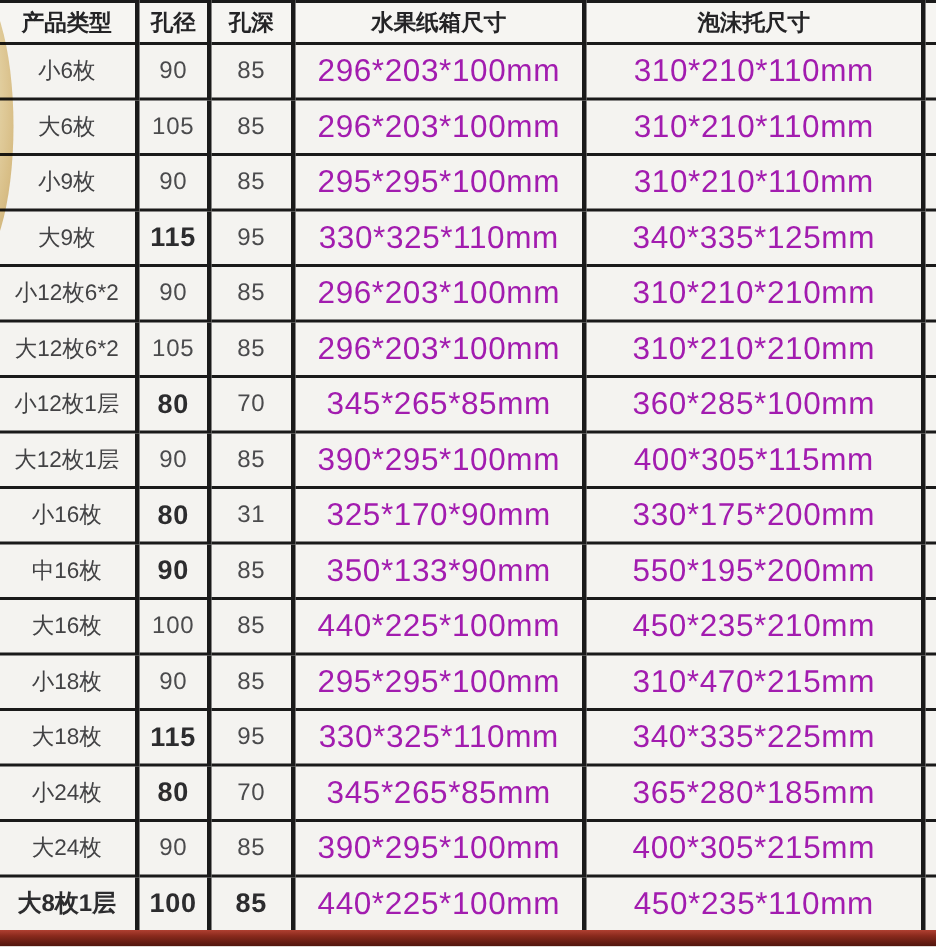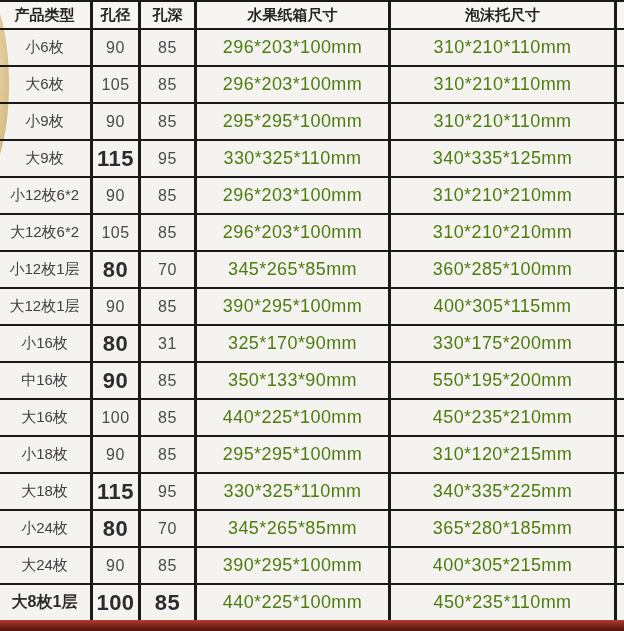--- a/index.html
+++ b/index.html
@@ -38,24 +38,24 @@
     height: 28px;
     font-size: 15px;
     font-weight: 700;
     color: #242426;
     background: #f6f5f2;
     border-top-width: 2px;
   }
   tbody td { height: 37px; }
   td.c0 { font-size: 15px; color: #424244; }
   td.c1, td.c2 { font-size: 16px; letter-spacing: 0.5px; }
-  td.c3, td.c4 { font-size: 18px; letter-spacing: 0.4px; color: #4d7c0f; }
+  td.c3, td.c4 { font-size: 21px; letter-spacing: 0.4px; color: #a21caf; }
   td.bold {
     font-weight: 700;
-    font-size: 22px;
+    font-size: 18px;
     color: #2c2c2e;
   }
   td.c0.bold { font-size: 16px; }
   
   .w0 { width: 94px; }
   .w1 { width: 48px; }
   .w2 { width: 56px; }
   .w3 { width: 194px; }
   .w4 { width: 226px; }
   .w5 { width: 14px; }
@@ -191,21 +191,21 @@
           <td class="c2">85</td>
           <td class="c3">440*225*100mm</td>
           <td class="c4">450*235*210mm</td>
           <td class="c5"></td>
         </tr>
         <tr>
           <td class="c0">小18枚</td>
           <td class="c1">90</td>
           <td class="c2">85</td>
           <td class="c3">295*295*100mm</td>
-          <td class="c4">310*120*215mm</td>
+          <td class="c4">310*470*215mm</td>
           <td class="c5"></td>
         </tr>
         <tr>
           <td class="c0">大18枚</td>
           <td class="c1 bold">115</td>
           <td class="c2">95</td>
           <td class="c3">330*325*110mm</td>
           <td class="c4">340*335*225mm</td>
           <td class="c5"></td>
         </tr>

